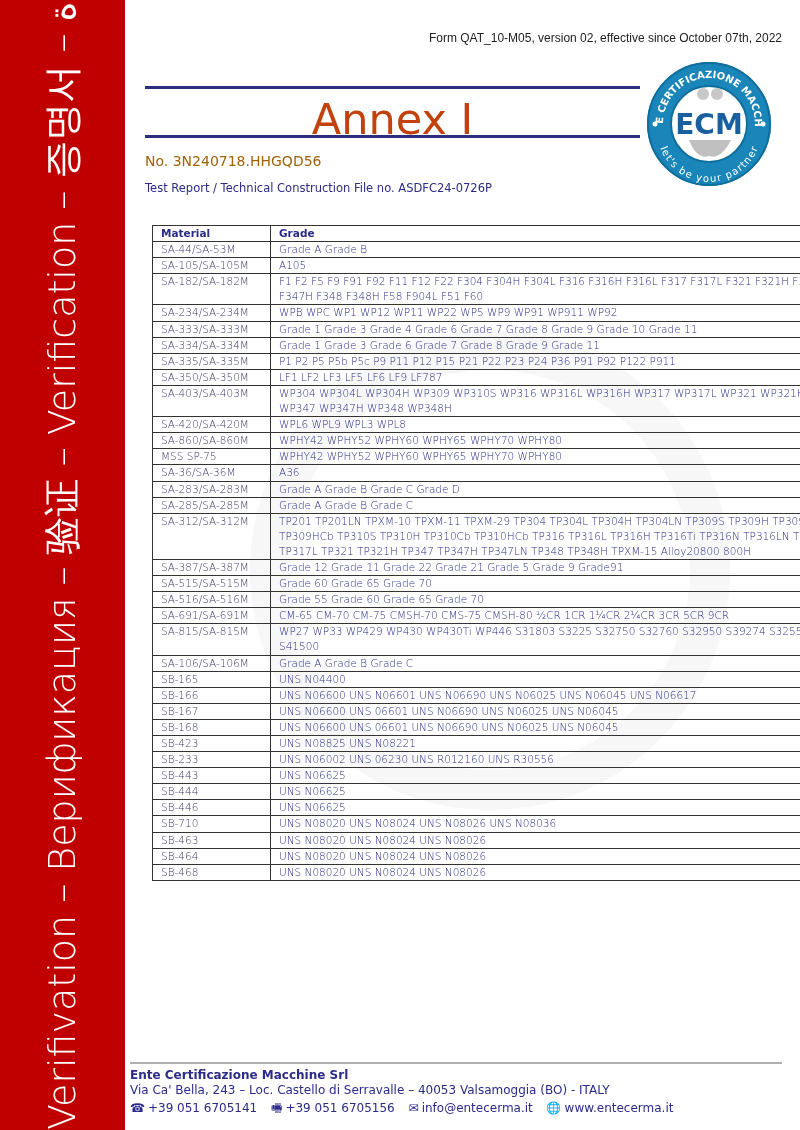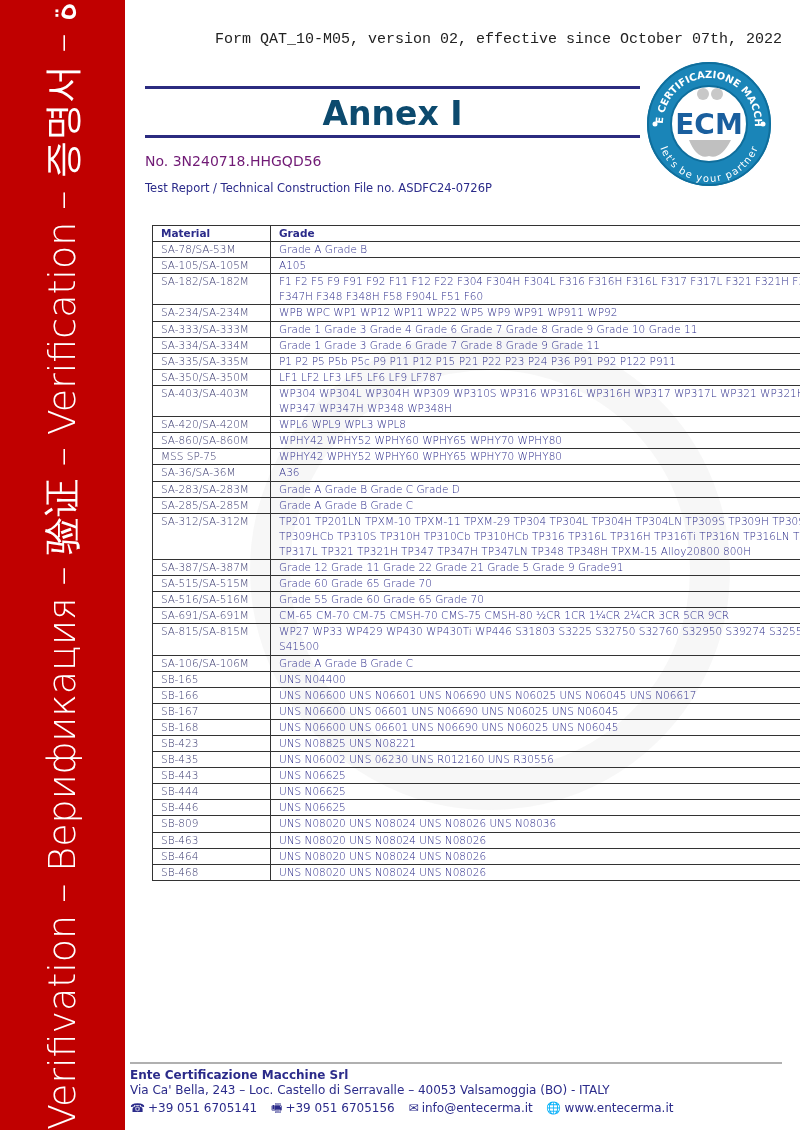--- a/index.html
+++ b/index.html
@@ -9,28 +9,28 @@
   .sidebar { position: absolute; left: 0; top: 0; width: 125px; height: 1130px; background: #c00000; overflow: hidden; }
   .sidebar-text {
     position: absolute; left: 62px; top: 565px;
     width: 1130px; height: 60px; margin-left: -565px; margin-top: -30px;
     transform: rotate(-90deg);
     color: #ffffff; font-family: "DejaVu Sans", sans-serif; font-weight: 200;
     font-size: 38px; line-height: 60px; white-space: nowrap; text-align: center;
     letter-spacing: 0px;
   }
 
-  .form-ref { position: absolute; right: 18px; top: 31px; font-size: 15px; color: #222; font-family: Liberation Mono, monospace; }
+  .form-ref { position: absolute; right: 18px; top: 31px; font-size: 12px; color: #222; font-family: Liberation Sans, sans-serif; }
 
   .rule { position: absolute; left: 145px; width: 495px; height: 3px; background: #2b2b80; }
   .rule.top { top: 86px; }
   .rule.bottom { top: 135px; }
-  .annex-title { position: absolute; left: 145px; width: 495px; top: 94px; text-align: center; font-size: 33px; color: #0c4a6e; font-weight: 700; }
-
-  .cert-no { position: absolute; left: 145px; top: 153px; font-size: 14px; color: #701a75; }
+  .annex-title { position: absolute; left: 145px; width: 495px; top: 94px; text-align: center; font-size: 43px; color: #c2410c; font-weight: 400; }
+
+  .cert-no { position: absolute; left: 145px; top: 153px; font-size: 14px; color: #a16207; }
   .report-no { position: absolute; left: 145px; top: 181px; font-size: 11.5px; color: #2b2b8a; }
 
   .logo { position: absolute; left: 645px; top: 60px; width: 128px; height: 128px; }
 
   .grade-table { position: absolute; left: 152px; top: 225px; width: 696px; border-collapse: collapse; font-size: 10.5px; }
   .grade-table th, .grade-table td { border: 1px solid #333; padding: 0 8px; line-height: 15.1px; vertical-align: top; text-align: left; }
   .grade-table th { color: #2b2b8a; font-weight: bold; }
   .grade-table td { color: #2b2b8a; font-weight: 300; }
   .grade-table td.mat { color: #3a3a70; }
   .grade-table .c1 { width: 118px; }
@@ -89,21 +89,21 @@
 
 <table class="grade-table">
   <thead>
     <tr>
       <th class="c1">Material</th>
       <th>Grade</th>
     </tr>
   </thead>
   <tbody id="table-body">
       <tr>
-        <td class="mat c1">SA-78/SA-53M</td>
+        <td class="mat c1">SA-44/SA-53M</td>
         <td>Grade A Grade B</td>
       </tr>
       <tr>
         <td class="mat c1">SA-105/SA-105M</td>
         <td>A105</td>
       </tr>
       <tr>
         <td class="mat c1">SA-182/SA-182M</td>
         <td>F1 F2 F5 F9 F91 F92 F11 F12 F22 F304 F304H F304L F316 F316H F316L F317 F317L F321 F321H F347 F347H F348 F348H F58 F904L F51 F60</td>
       </tr>
@@ -197,37 +197,37 @@
       </tr>
       <tr>
         <td class="mat c1">SB-168</td>
         <td>UNS N06600 UNS 06601 UNS N06690 UNS N06025 UNS N06045</td>
       </tr>
       <tr>
         <td class="mat c1">SB-423</td>
         <td>UNS N08825 UNS N08221</td>
       </tr>
       <tr>
-        <td class="mat c1">SB-435</td>
+        <td class="mat c1">SB-233</td>
         <td>UNS N06002 UNS 06230 UNS R012160 UNS R30556</td>
       </tr>
       <tr>
         <td class="mat c1">SB-443</td>
         <td>UNS N06625</td>
       </tr>
       <tr>
         <td class="mat c1">SB-444</td>
         <td>UNS N06625</td>
       </tr>
       <tr>
         <td class="mat c1">SB-446</td>
         <td>UNS N06625</td>
       </tr>
       <tr>
-        <td class="mat c1">SB-809</td>
+        <td class="mat c1">SB-710</td>
         <td>UNS N08020 UNS N08024 UNS N08026 UNS N08036</td>
       </tr>
       <tr>
         <td class="mat c1">SB-463</td>
         <td>UNS N08020 UNS N08024 UNS N08026</td>
       </tr>
       <tr>
         <td class="mat c1">SB-464</td>
         <td>UNS N08020 UNS N08024 UNS N08026</td>
       </tr>

